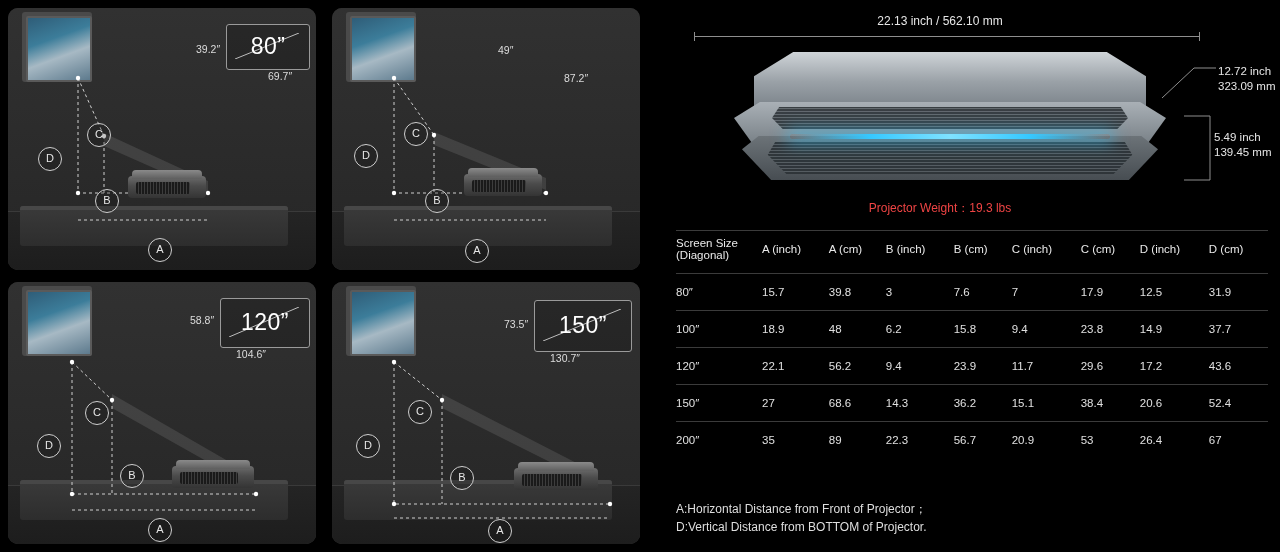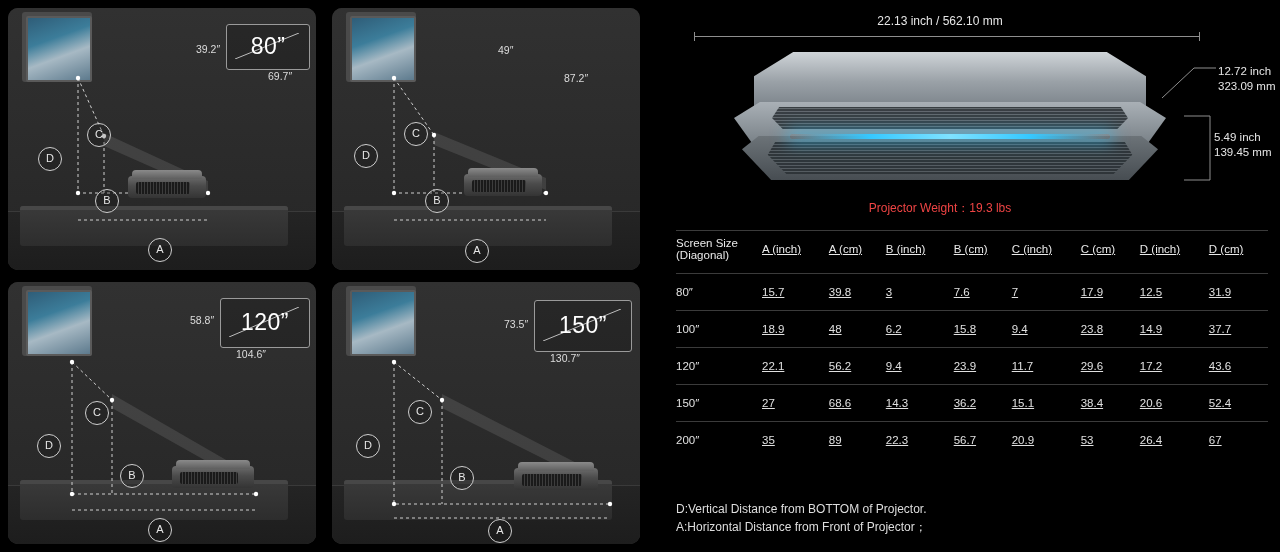--- a/index.html
+++ b/index.html
@@ -86,21 +86,21 @@
 
   .weight{position:absolute;left:0;top:200px;width:560px;text-align:center;font-size:12px;color:#ef4444;}
 
   
   .tbl{position:absolute;left:16px;top:230px;width:592px;}
   .tbl table{border-collapse:collapse;width:100%;font-size:11.5px;color:#e4e4e4;}
   .tbl th{font-weight:400;text-align:left;padding:6px 0 12px 0;color:#e9e9e9;font-size:11.5px;}
   .tbl td{padding:12px 0;border-top:1px solid #3b3b3b;color:#e0e0e0;}
   .tbl thead tr{border-top:1px solid #3b3b3b;}
   .tbl th:first-child,.tbl td:first-child{width:86px;}
-  .tbl th:not(:first-child),.tbl td:not(:first-child){text-align:left;text-decoration:underline;}
+  .tbl th:not(:first-child),.tbl td:not(:first-child){text-align:left;}
 
   .notes{position:absolute;left:16px;top:500px;font-size:12px;line-height:18px;color:#dedede;}
 </style>
 </head>
 <body>
 
 <div class="page">
 
   <div class="panels">
 
@@ -363,17 +363,17 @@
             <td>20.9</td>
             <td>53</td>
             <td>26.4</td>
             <td>67</td>
           </tr>
         </tbody>
       </table>
     </div>
 
     <div class="notes">
+      <div>A:Horizontal Distance from Front of Projector；</div>
       <div>D:Vertical Distance from BOTTOM of Projector.</div>
-      <div>A:Horizontal Distance from Front of Projector；</div>
     </div>
   </div>
 </div>
 
 </body></html>

